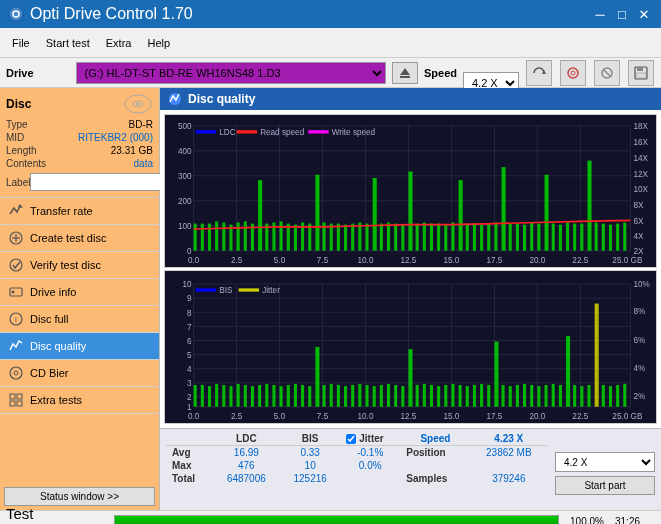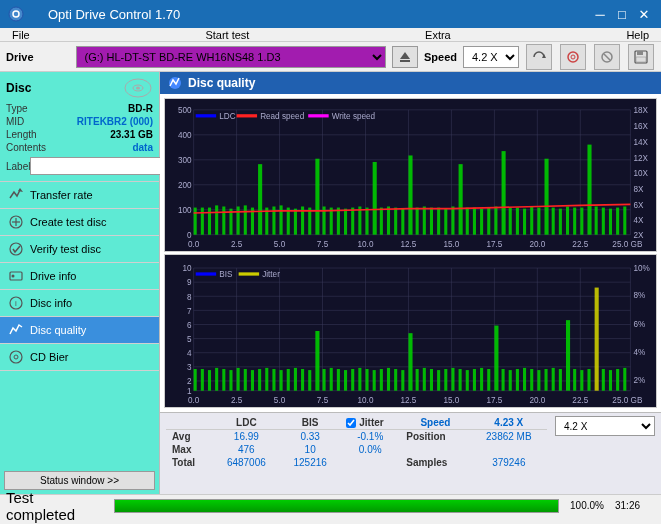--- a/index.html
+++ b/index.html
@@ -8,33 +8,32 @@
     
     .titlebar {
       background: #1a6db5;
       color: white;
       display: flex;
       align-items: center;
       justify-content: space-between;
       padding: 4px 8px;
       height: 28px;
     }
-    .titlebar-title { font-size: 13px; display: flex; align-items: center; gap: 24px; }
+    .titlebar-title { font-size: 16px; display: flex; align-items: center; gap: 6px; }
     .titlebar-controls { display: flex; gap: 4px; }
     .titlebar-btn { width: 18px; height: 18px; background: transparent; border: none; color: white; cursor: pointer; font-size: 13px; display: flex; align-items: center; justify-content: center; }
 
     
     .menubar {
       background: #f0f0f0;
       display: flex;
       align-items: center;
       padding: 2px 4px;
-      height: 14px;
+      height: 30px;
       border-bottom: 1px solid #ccc;
-      justify-content: space-between;
     }
     .menu-item { padding: 2px 8px; cursor: pointer; font-size: 11px; }
 
     
     .drivebar {
       background: #f0f0f0;
       display: flex;
       align-items: center;
       padding: 3px 6px;
       height: 30px;
@@ -46,48 +45,48 @@
       flex: 1;
       height: 22px;
       font-size: 11px;
       border: 1px solid #999;
       background: #a21caf;
       padding: 1px 4px;
       margin-left: 36px;
     }
     .drivebar-btn { width: 26px; height: 22px; background: #e0e0e0; border: 1px solid #999; cursor: pointer; display: flex; align-items: center; justify-content: center; }
     .speed-label { font-weight: bold; }
-    .speed-select { height: 22px; font-size: 11px; border: 1px solid #999; background: white; padding: 1px 4px; }
+    .speed-select { height: 22px; font-size: 11px; border: 1px solid #999; background: white; padding: 1px 4px; margin-top: 20px; }
     .icon-btn { width: 26px; height: 26px; background: #e0e0e0; border: 1px solid #aaa; cursor: pointer; display: flex; align-items: center; justify-content: center; margin: 0 1px; }
 
     
     .main-layout {
       display: flex;
       height: calc(524px - 28px - 22px - 30px - 22px);
     }
 
     
     .sidebar {
       width: 160px;
-      background: #5eead4;
+      background: #fdba74;
       border-right: 1px solid #bbb;
       display: flex;
       flex-direction: column;
       flex-shrink: 0;
     }
     .disc-section {
       padding: 6px;
       border-bottom: 1px solid #ccc;
     }
     .disc-header { display: flex; align-items: center; justify-content: space-between; margin-bottom: 4px; }
     .disc-title { font-weight: bold; font-size: 12px; }
     .disc-info { font-size: 10px; }
     .disc-row { display: flex; justify-content: space-between; padding: 1px 0; }
     .disc-key { color: #333; }
-    .disc-val { color: #000; font-weight: bold; text-align: center; }
+    .disc-val { color: #000; font-weight: normal; text-align: center; }
     .disc-val.blue { color: #0066cc; }
     .disc-label-row { display: flex; align-items: center; gap: 0; margin-top: 3px; }
     .disc-label-input { flex: 1; height: 18px; border: 1px solid #999; font-size: 10px; padding: 0 2px; }
     .disc-label-btn { width: 18px; height: 18px; background: #e0e0e0; border: 1px solid #999; cursor: pointer; display: flex; align-items: center; justify-content: center; font-size: 10px; }
 
     .nav-item {
       display: flex;
       align-items: center;
       padding: 5px 8px;
       cursor: pointer;
@@ -345,38 +344,49 @@
       </span>
       <span>Drive info</span>
     </div>
     <div class="nav-item">
       <span class="nav-icon">
         <svg width="14" height="14" viewBox="0 0 14 14">
             <circle cx="7" cy="7" r="6" fill="none" stroke="#555" stroke-width="1.2"></circle>
             <text x="6" y="10" font-size="8" fill="#555">i</text>
           </svg>
       </span>
-      <span>Disc info</span>
+      <span>Disc full</span>
     </div>
     <div class="nav-item active">
       <span class="nav-icon">
         <svg width="14" height="14" viewBox="0 0 14 14">
             <polyline points="1,11 4,5 7,8 10,2 13,4" fill="none" stroke="white" stroke-width="1.5"></polyline>
           </svg>
       </span>
       <span>Disc quality</span>
     </div>
     <div class="nav-item">
       <span class="nav-icon">
         <svg width="14" height="14" viewBox="0 0 14 14">
             <circle cx="7" cy="7" r="6" fill="none" stroke="#555" stroke-width="1.2"></circle>
             <circle cx="7" cy="7" r="2" fill="none" stroke="#555" stroke-width="1"></circle>
           </svg>
       </span>
       <span>CD Bier</span>
+    </div>
+    <div class="nav-item">
+      <span class="nav-icon">
+        <svg width="14" height="14" viewBox="0 0 14 14">
+            <rect x="1" y="1" width="5" height="5" fill="none" stroke="#555" stroke-width="1"></rect>
+            <rect x="8" y="1" width="5" height="5" fill="none" stroke="#555" stroke-width="1"></rect>
+            <rect x="1" y="8" width="5" height="5" fill="none" stroke="#555" stroke-width="1"></rect>
+            <rect x="8" y="8" width="5" height="5" fill="none" stroke="#555" stroke-width="1"></rect>
+          </svg>
+      </span>
+      <span>Extra tests</span>
     </div>
 
     <div style="flex:1"></div>
     <button class="status-btn">Status window &gt;&gt;</button>
   </div>
 
   <div class="chart-area">
     <div class="chart-header">
       <svg width="14" height="14" viewBox="0 0 14 14">
         <circle cx="7" cy="7" r="6" fill="#4488ff"></circle>
@@ -703,20 +713,21 @@
             </tr>
           </tbody>
         </table>
       </div>
       <div class="right-controls">
         <div class="speed-row">
           <select class="speed-select">
             <option>4.2 X</option>
           </select>
         </div>
+        <button class="start-btn">Start part</button>
       </div>
     </div>
   </div>
 </div>
 
 <div class="progress-area">
   <span class="status-text">Test completed</span>
   <div class="progress-bar-container">
     <div class="progress-bar-fill" style="width:100%"></div>
   </div>

